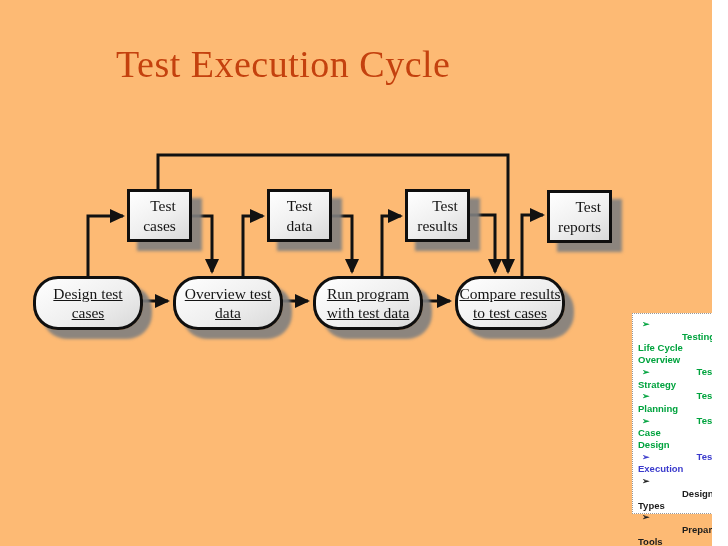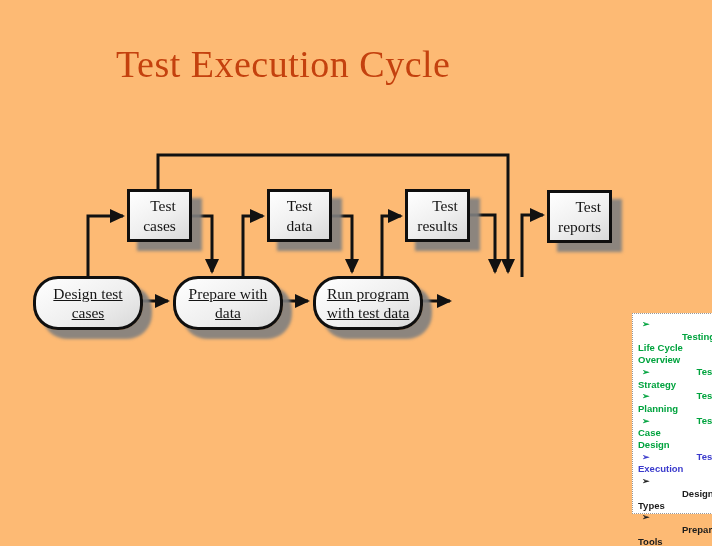--- a/index.html
+++ b/index.html
@@ -105,24 +105,26 @@
 cases</div>
   <div class="flow-box artifact" style="left:267px;top:189px;">Test
 data</div>
   <div class="flow-box artifact" style="left:405px;top:189px;">Test
 results</div>
   <div class="flow-box artifact" style="left:547px;top:190px;">Test
 reports</div>
 
   <div class="flow-box process" style="left:33px;top:276px;">Design test
 cases</div>
-  <div class="flow-box process" style="left:173px;top:276px;">Prepare with
+  <div class="flow-box process" style="left:173px;top:276px;">Overview test
 data</div>
   <div class="flow-box process" style="left:313px;top:276px;">Run program
 with test data</div>
+  <div class="flow-box process" style="left:455px;top:276px;">Compare results
+to test cases</div>
 
   <div class="agenda-panel">
     <div class="agenda-item" style="color: rgb(0, 163, 62);">
       <span class="agenda-bullet">➢</span><span class="agenda-label">Testing
 Life Cycle
 Overview</span>
     </div>
     <div class="agenda-item" style="color: rgb(0, 163, 62);">
       <span class="agenda-bullet">➢</span><span class="agenda-label">Test
 Strategy</span>

